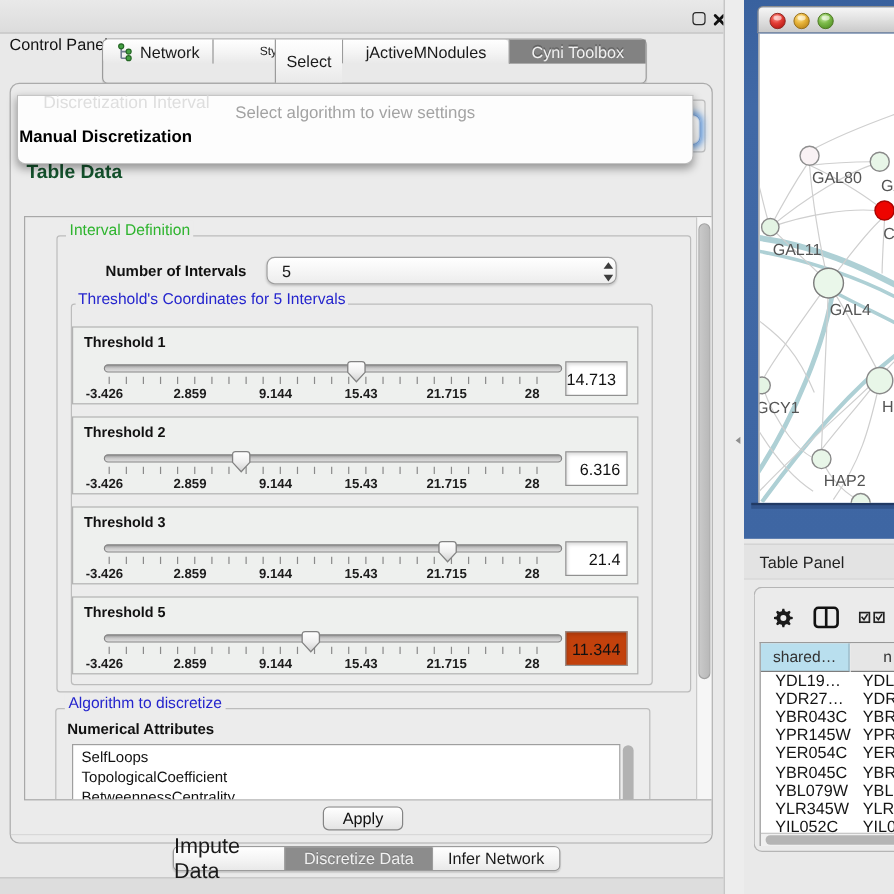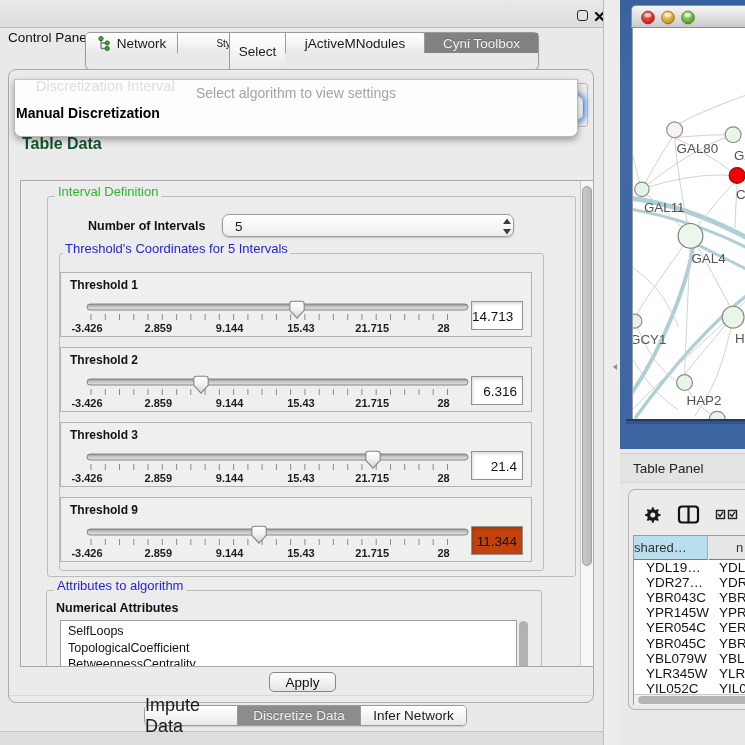--- a/index.html
+++ b/index.html
@@ -164,26 +164,26 @@
         <text x="26.0" y="59" font-size="11" font-weight="bold" fill="#1c1c1c" text-anchor="middle" font-family="Liberation Sans, sans-serif">-3.426</text>
         <text x="97.3" y="59" font-size="11" font-weight="bold" fill="#1c1c1c" text-anchor="middle" font-family="Liberation Sans, sans-serif">2.859</text>
         <text x="168.6" y="59" font-size="11" font-weight="bold" fill="#1c1c1c" text-anchor="middle" font-family="Liberation Sans, sans-serif">9.144</text>
         <text x="239.9" y="59" font-size="11" font-weight="bold" fill="#1c1c1c" text-anchor="middle" font-family="Liberation Sans, sans-serif">15.43</text>
         <text x="311.2" y="59" font-size="11" font-weight="bold" fill="#1c1c1c" text-anchor="middle" font-family="Liberation Sans, sans-serif">21.715</text>
         <text x="382.5" y="59" font-size="11" font-weight="bold" fill="#1c1c1c" text-anchor="middle" font-family="Liberation Sans, sans-serif">28</text>
         <g transform="translate(190.0,27.5)">
           <path d="M 3.4,0.8 L 12.6,0.8 Q 15.2,0.8 15.2,3.4 L 15.2,9.8 L 8,17.6 L 0.8,9.8 L 0.8,3.4 Q 0.8,0.8 3.4,0.8 Z" fill="url(#th)" stroke="#828282" stroke-width="1.1"></path>
         </g>
       </svg>
-<div style="position:absolute;left:9px;top:5px;font-size:12px;font-weight:bold;color:#111;">Threshold 9</div>
+<div style="position:absolute;left:9px;top:5px;font-size:12px;font-weight:bold;color:#111;">Threshold 5</div>
 <div style="position:absolute;left:410px;top:28px;width:52px;height:29px;background:#c2410c;border:1px solid #919191;box-shadow:inset 1px 2px 3px rgba(0,0,0,0.14);font-size:13.5px;color:#111;text-align:right;line-height:29px;padding-right:5px;">11.344</div>
 </div>
 <div class="abs" style="left:20px;top:180px;width:573px;height:486px;overflow:hidden;pointer-events:none;">
 <div class="abs" style="left:26px;top:410px;width:496px;height:90px;border:1px solid #bcbcbc;border-radius:3px;"></div>
-<div class="abs" style="left:34px;top:398px;background:#ececec;padding:0 3px;font-size:13px;color:#2525cd;">Attributes to algorithm</div>
+<div class="abs" style="left:34px;top:398px;background:#ececec;padding:0 3px;font-size:13px;color:#2525cd;">Algorithm to discretize</div>
 <div class="abs" style="left:36px;top:421px;font-size:12.5px;font-weight:bold;color:#111;">Numerical Attributes</div>
 <div class="abs" style="left:40px;top:440px;width:457px;height:60px;background:#fff;border:1px solid #9f9f9f;">
  <div style="padding:2px 0 0 7px;font-size:12.5px;color:#111;line-height:16.6px;">SelfLoops<br>TopologicalCoefficient<br>BetweennessCentrality</div>
 </div>
 <div class="abs" style="left:499px;top:441px;width:9px;height:80px;background:#b2b2b2;border-radius:5px;"></div>
 </div>
 <div class="abs" style="left:580px;top:181px;width:13px;height:485px;background:#f6f6f6;border-left:1px solid #c9c9c9;"></div>
 <div class="abs" style="left:582px;top:186px;width:10px;height:380px;background:linear-gradient(90deg,#c9c9c9,#b9b9b9);border-radius:5px;border:1px solid #a2a2a2;"></div>
 <div class="abs" style="left:269px;top:672px;width:67px;height:20px;background:linear-gradient(#ffffff,#f2f2f2 50%,#e4e4e4);border:1px solid #858585;border-radius:5px;text-align:center;line-height:19px;font-size:13.5px;color:#111;">Apply</div>
 <div class="abs" style="left:9px;top:695px;width:584px;height:1px;background:#d8d8d8;"></div>
@@ -281,21 +281,21 @@
 <rect x="35" y="1.5" width="19" height="16" rx="3" fill="none" stroke="#111" stroke-width="2.2"></rect>
 <line x1="44.5" y1="1.5" x2="44.5" y2="17.5" stroke="#111" stroke-width="2.2"></line>
 <g stroke="#222" stroke-width="1.4" fill="none">
  <rect x="72.5" y="5.5" width="8" height="8"></rect>
  <rect x="84.5" y="5.5" width="8" height="8"></rect>
  <path d="M74,9 l2,2.4 3,-4.6"></path>
  <path d="M86,9 l2,2.4 3,-4.6"></path>
 </g>
 </svg>
 <div class="abs" style="left:633px;top:535px;width:112px;height:170px;overflow:hidden;border-left:1px solid #9a9a9a;border-top:1px solid #9a9a9a;">
-      <div class="abs" style="left:0;top:0;width:74px;height:24px;background:#b9dfee;border-right:1px solid #96b4c2;border-bottom:1px solid #7d7d7d;text-align:left;line-height:23px;font-size:13px;color:#333;">shared…</div>
+      <div class="abs" style="left:0;top:0;width:74px;height:24px;background:#b9dfee;border-right:1px solid #96b4c2;border-bottom:1px solid #7d7d7d;text-align:center;line-height:23px;font-size:13px;color:#333;">shared…</div>
       <div class="abs" style="left:75px;top:0;width:40px;height:24px;background:#e6e6e6;border-bottom:1px solid #7d7d7d;line-height:23px;font-size:13px;color:#333;padding-left:27px;">n</div>
       <div class="abs" style="left:0;top:24px;width:112px;height:134px;background:#ffffff;">
         <div class="abs" style="left:12px;top:0.0px;font-size:13.5px;color:#141414;line-height:15.1px;white-space:nowrap;">YDL19…</div>
         <div class="abs" style="left:85px;top:0.0px;font-size:13.5px;color:#141414;line-height:15.1px;white-space:nowrap;">YDL190W</div>
         <div class="abs" style="left:12px;top:15.1px;font-size:13.5px;color:#141414;line-height:15.1px;white-space:nowrap;">YDR27…</div>
         <div class="abs" style="left:85px;top:15.1px;font-size:13.5px;color:#141414;line-height:15.1px;white-space:nowrap;">YDR277C</div>
         <div class="abs" style="left:12px;top:30.2px;font-size:13.5px;color:#141414;line-height:15.1px;white-space:nowrap;">YBR043C</div>
         <div class="abs" style="left:85px;top:30.2px;font-size:13.5px;color:#141414;line-height:15.1px;white-space:nowrap;">YBR043C</div>
         <div class="abs" style="left:12px;top:45.3px;font-size:13.5px;color:#141414;line-height:15.1px;white-space:nowrap;">YPR145W</div>
         <div class="abs" style="left:85px;top:45.3px;font-size:13.5px;color:#141414;line-height:15.1px;white-space:nowrap;">YPR145W</div>

